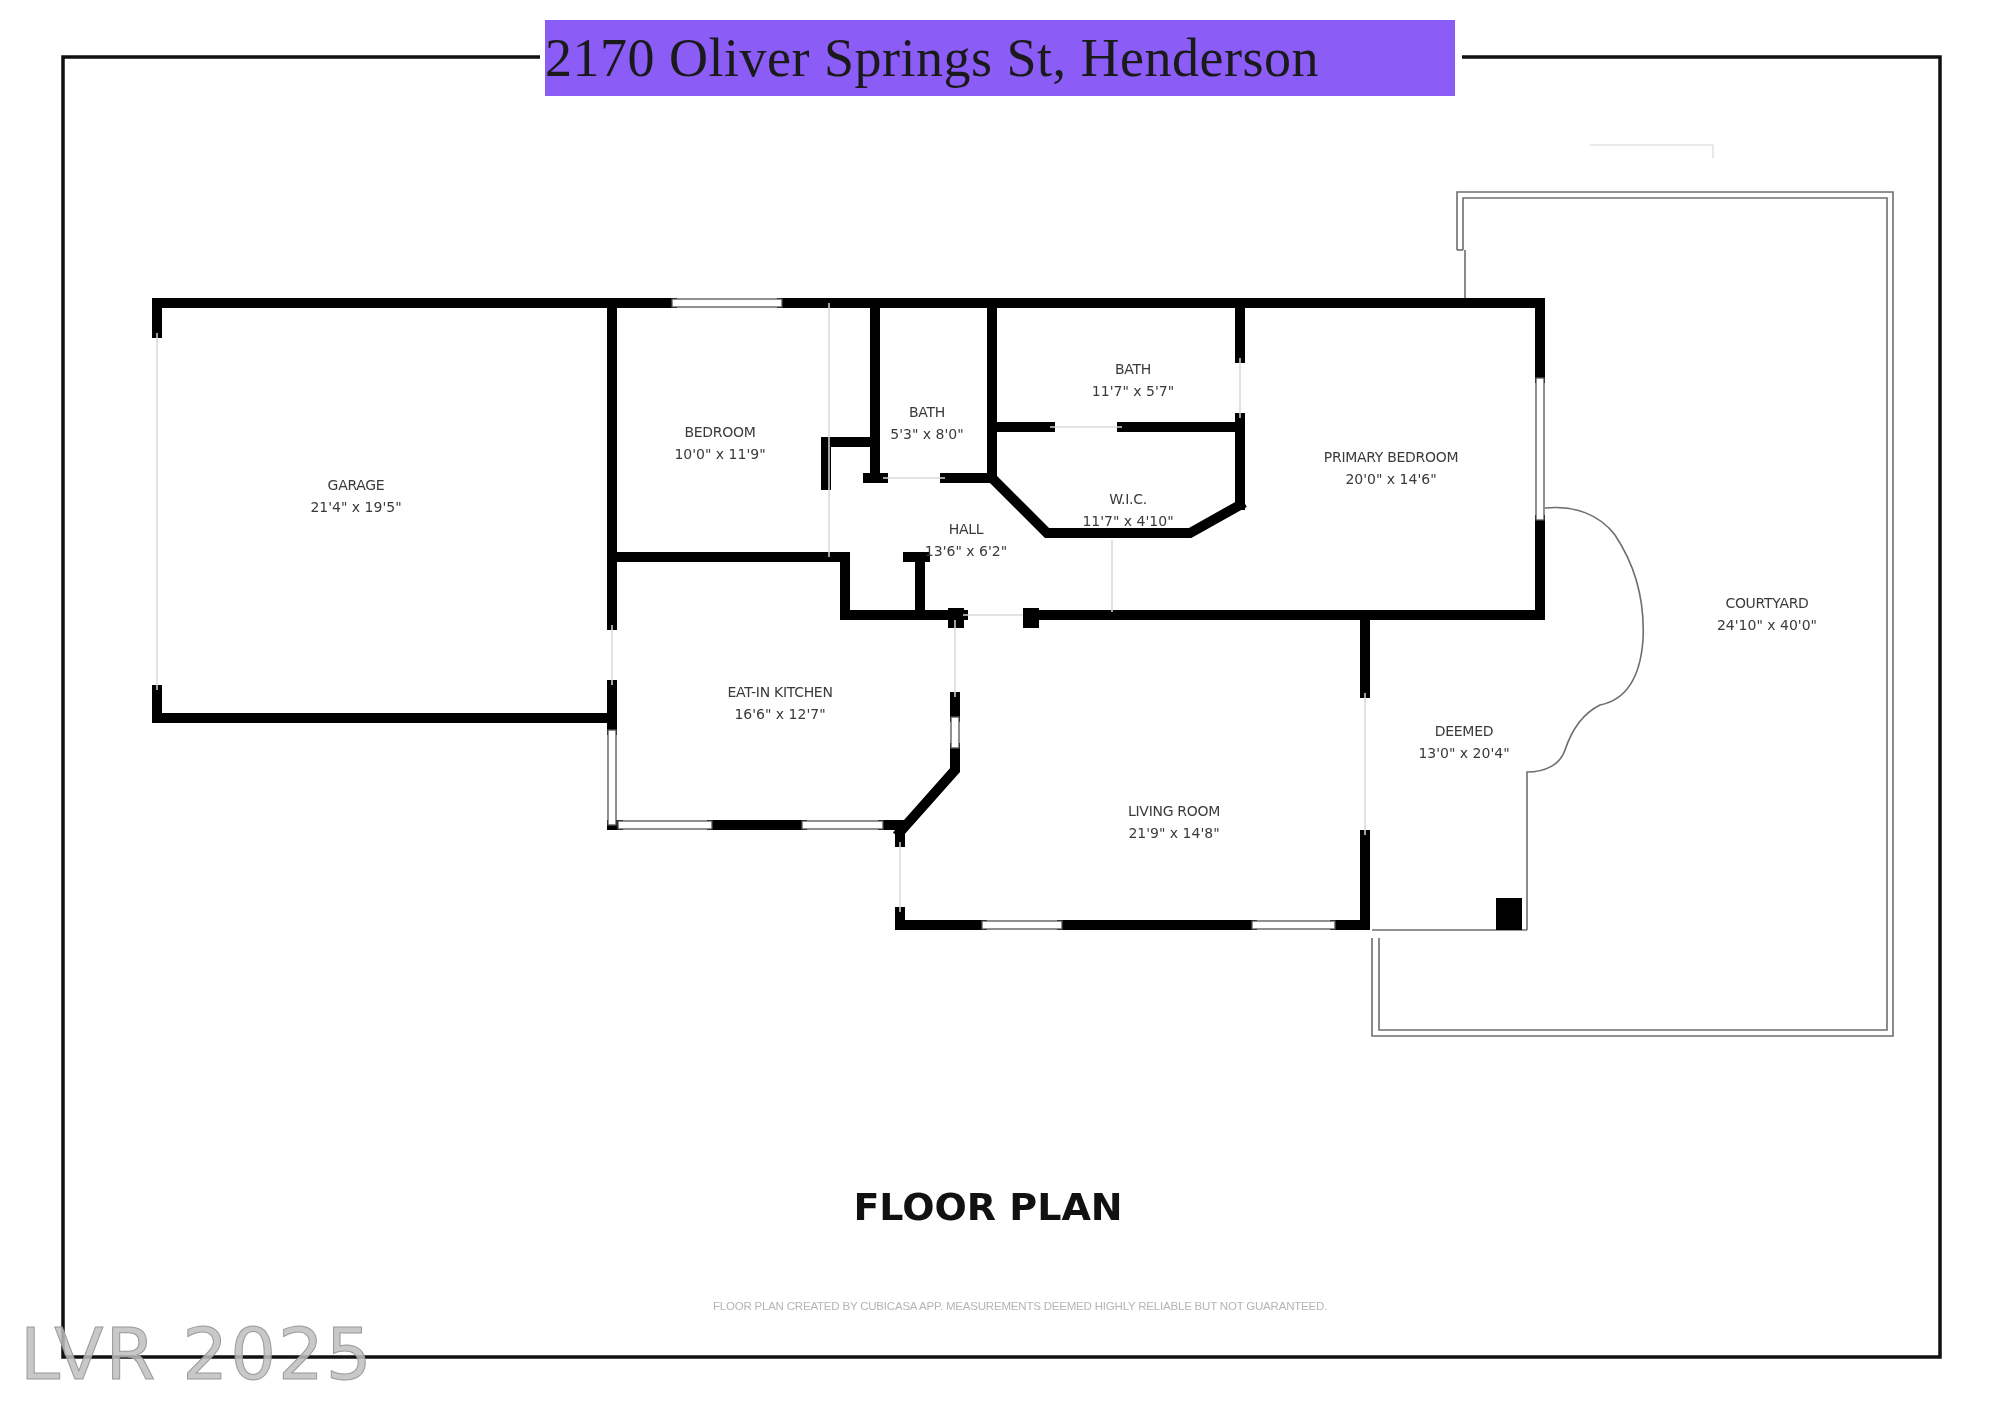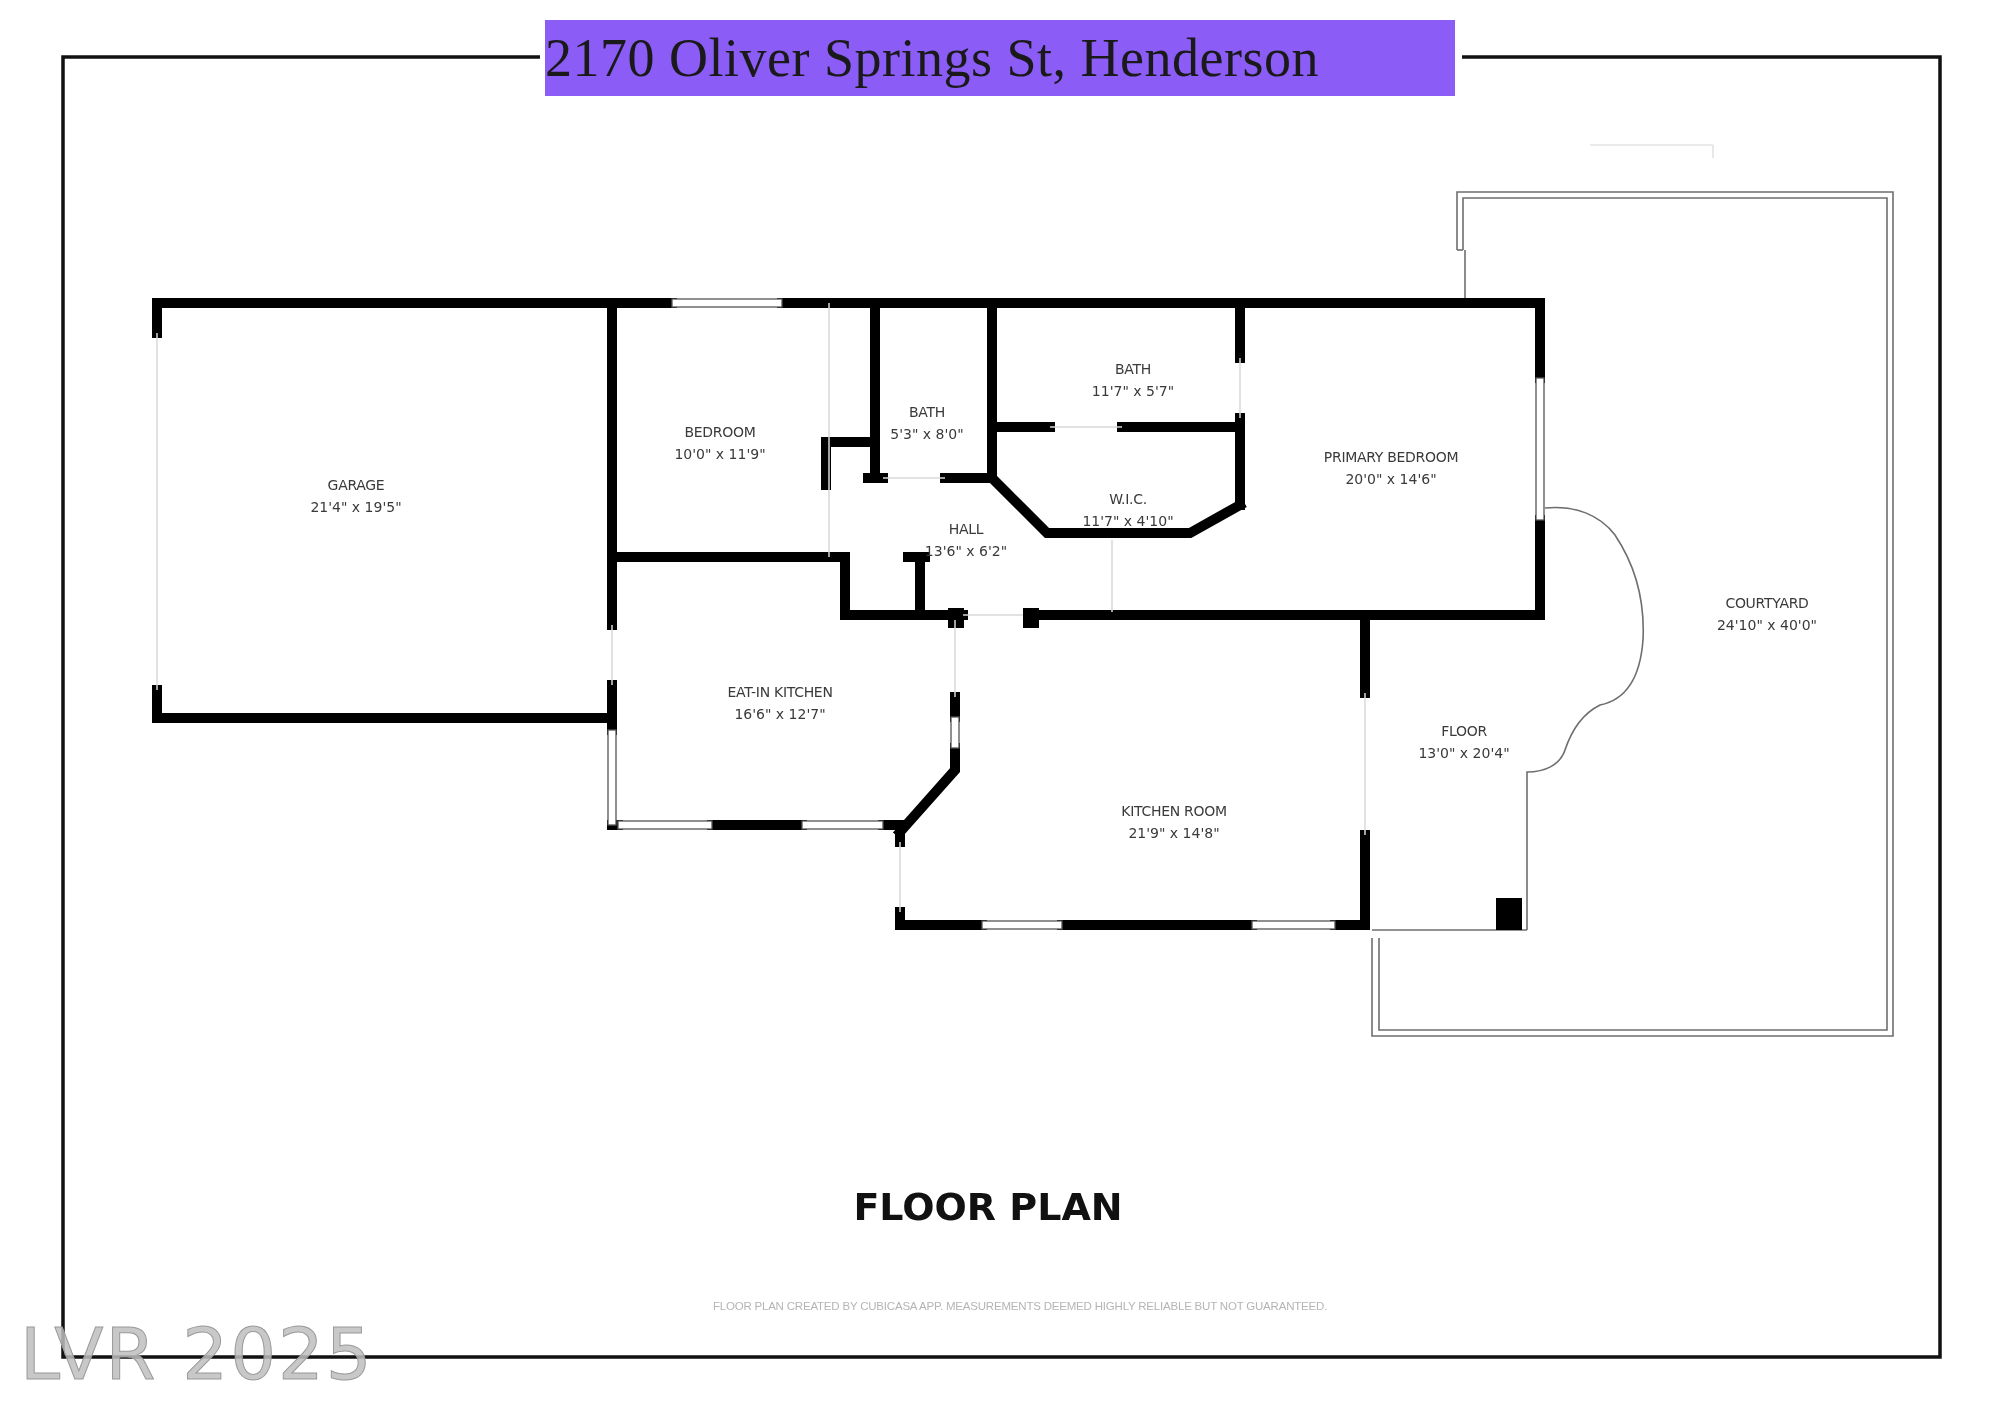--- a/index.html
+++ b/index.html
@@ -174,25 +174,25 @@
 </div>
 <div class="room-label" style="left:966px; top:540px;">
   <span class="name">HALL</span>
   <span class="dims">13'6" x 6'2"</span>
 </div>
 <div class="room-label" style="left:780px; top:703px;">
   <span class="name">EAT-IN KITCHEN</span>
   <span class="dims">16'6" x 12'7"</span>
 </div>
 <div class="room-label" style="left:1174px; top:822px;">
-  <span class="name">KITCHEN ROOM</span>
+  <span class="name">LIVING ROOM</span>
   <span class="dims">21'9" x 14'8"</span>
 </div>
 <div class="room-label" style="left:1464px; top:742px;">
-  <span class="name">FLOOR</span>
+  <span class="name">DEEMED</span>
   <span class="dims">13'0" x 20'4"</span>
 </div>
 <div class="room-label" style="left:1767px; top:614px;">
   <span class="name">COURTYARD</span>
   <span class="dims">24'10" x 40'0"</span>
 </div>
 
 <div class="floor-plan-heading">FLOOR PLAN</div>
 <div class="disclaimer">FLOOR PLAN CREATED BY CUBICASA APP. MEASUREMENTS DEEMED HIGHLY RELIABLE BUT NOT GUARANTEED.</div>
 <div class="watermark">LVR 2025</div>

